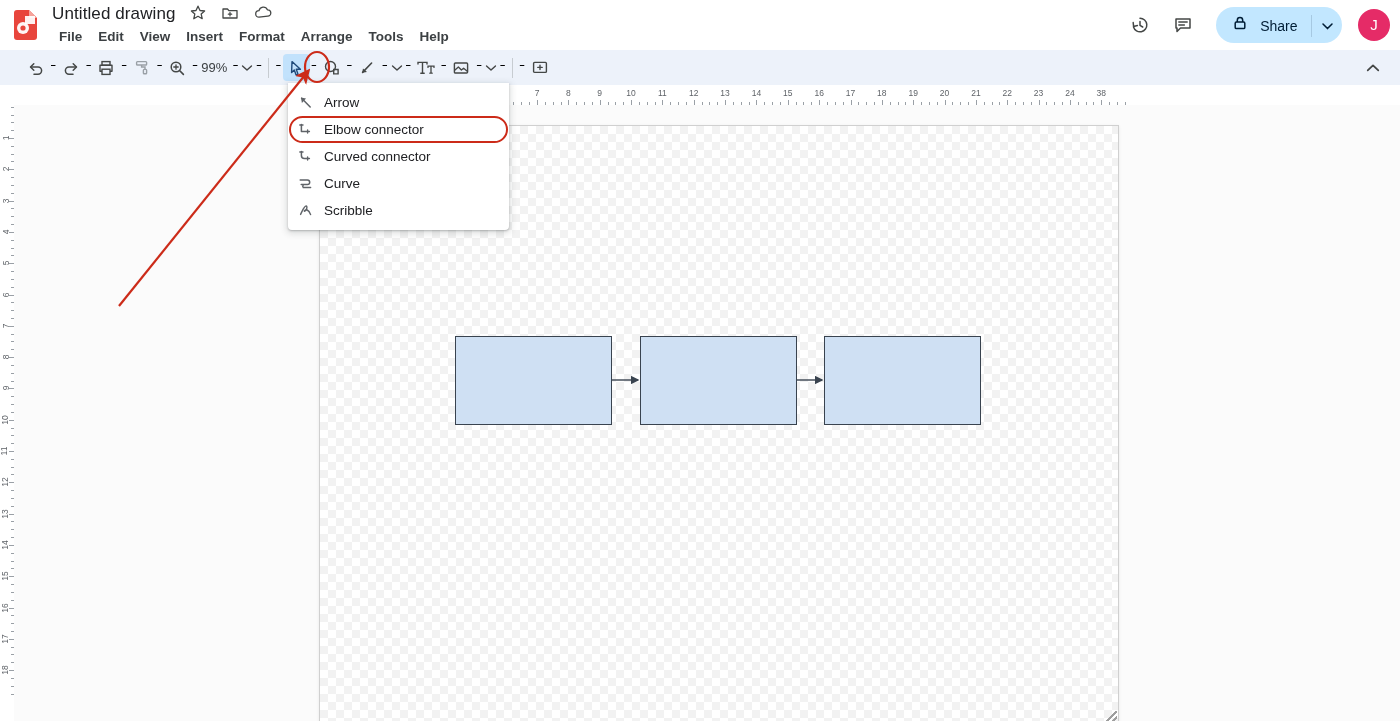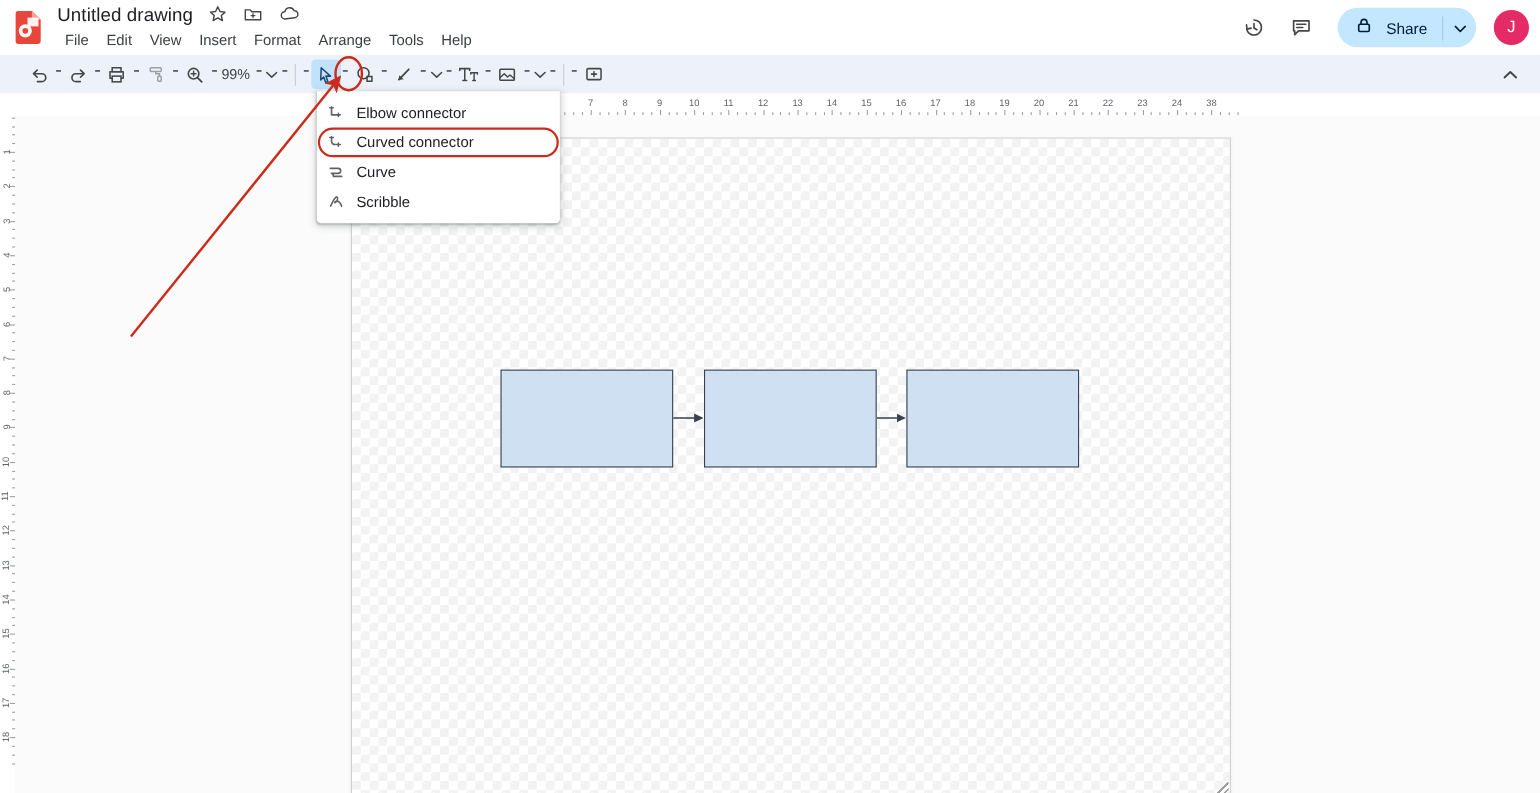--- a/index.html
+++ b/index.html
@@ -28,21 +28,21 @@
   }
   .title-icons { display: inline-block; vertical-align: middle; margin-left: 9px; }
   .title-icons .ticon {
     display: inline-block; width: 20px; height: 20px; margin-right: 8px;
     vertical-align: middle; cursor: pointer;
   }
   .menubar { margin-top: 1px; }
   .menu-item {
     display: inline-block; font-size: 13.5px; color: #3c4043;
     padding: 2px 7px; margin-right: 2px; border-radius: 4px;
-    cursor: pointer; line-height: 18px;
+    cursor: pointer; line-height: 18px; font-weight: bold;
   }
 
   .header-right { position: absolute; right: 10px; top: 6px; height: 38px; }
   .hr-icon {
     display: inline-block; width: 38px; height: 38px; vertical-align: middle;
     border-radius: 50%; cursor: pointer; position: relative;
   }
   .hr-icon svg { position: absolute; left: 9px; top: 9px; }
   .share-btn {
     display: inline-block; vertical-align: middle; height: 36px;
@@ -571,20 +571,24 @@
         <line x1="598" y1="275" x2="624" y2="275" stroke="#39434f" stroke-width="1.4" marker-end="url(#blkhead)"></line>
         <line x1="783" y1="275" x2="808" y2="275" stroke="#39434f" stroke-width="1.4" marker-end="url(#blkhead)"></line>
       </svg>
   <div class="shape" style="left: 441px; top: 231px; width: 157px; height: 89px; background: rgb(207, 224, 243); border-color: rgb(57, 67, 79);"></div>
       <div class="shape" style="left: 626px; top: 231px; width: 157px; height: 89px; background: rgb(207, 224, 243); border-color: rgb(57, 67, 79);"></div>
       <div class="shape" style="left: 810px; top: 231px; width: 157px; height: 89px; background: rgb(207, 224, 243); border-color: rgb(57, 67, 79);"></div>
     </div>
 
   <div class="dropdown" id="dropdownEl">
       <div class="dd-item"><span class="dd-ico"><svg width="15" height="15" viewBox="0 0 15 15">
+            <path d="M12.2 12 L3.6 3.2" stroke="#5f6368" stroke-width="1.5" stroke-linecap="round"></path>
+            <path d="M3 2.5 L8 3.6 L3.9 7.9z" fill="#5f6368"></path>
+          </svg></span><span class="dd-label">Arrow</span></div>
+      <div class="dd-item"><span class="dd-ico"><svg width="15" height="15" viewBox="0 0 15 15">
             <path d="M3.4 2.4 V9.4 H11.4" fill="none" stroke="#5f6368" stroke-width="1.5" stroke-linecap="round" stroke-linejoin="round"></path>
             <path d="M1.8 3 h3.2 M9.6 8 v3" stroke="#5f6368" stroke-width="1.4" stroke-linecap="round"></path>
           </svg></span><span class="dd-label">Elbow connector</span></div>
       <div class="dd-item"><span class="dd-ico"><svg width="15" height="15" viewBox="0 0 15 15">
             <path d="M3.4 2.4 V6.4 a3 3 0 0 0 3 3 H11.4" fill="none" stroke="#5f6368" stroke-width="1.5" stroke-linecap="round"></path>
             <path d="M1.8 3 h3.2 M9.6 8 v3" stroke="#5f6368" stroke-width="1.4" stroke-linecap="round"></path>
           </svg></span><span class="dd-label">Curved connector</span></div>
       <div class="dd-item"><span class="dd-ico"><svg width="15" height="15" viewBox="0 0 15 15">
             <path d="M2.2 4 h7.2 a2.3 2.3 0 0 1 0 4.6 H3.2" fill="none" stroke="#5f6368" stroke-width="1.5" stroke-linecap="round"></path>
             <path d="M12.6 11.4 h-7.4 a2.3 2.3 0 0 1 0-2.6" fill="none" stroke="#5f6368" stroke-width="1.5" stroke-linecap="round"></path>

